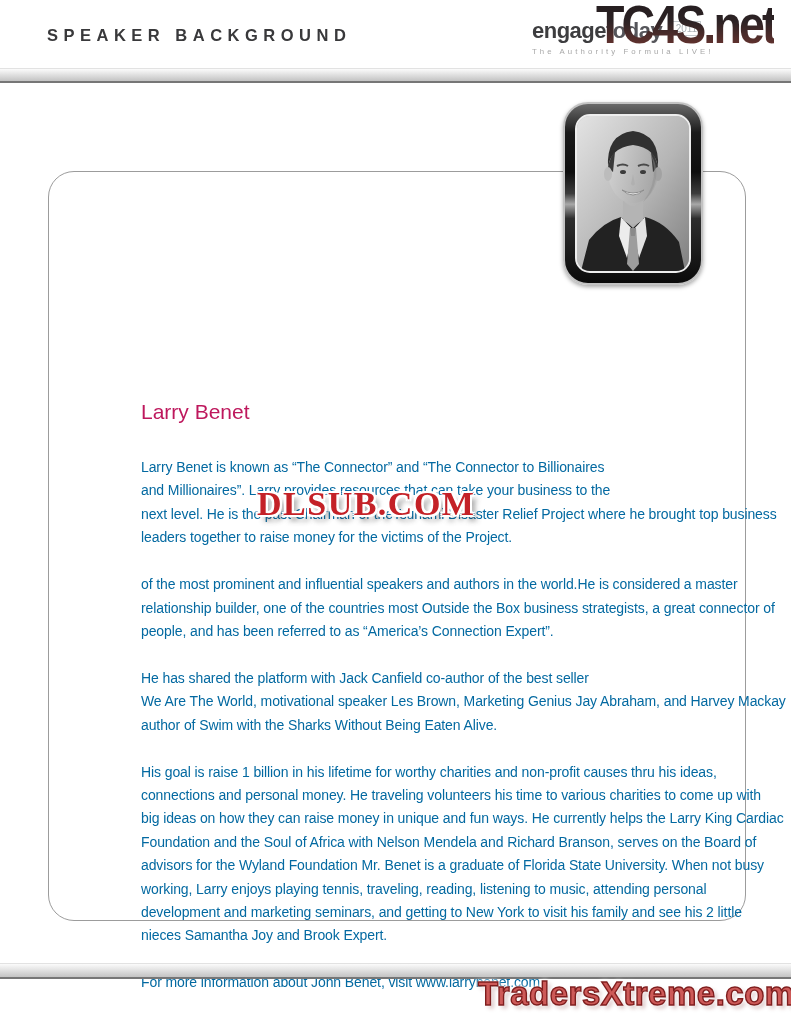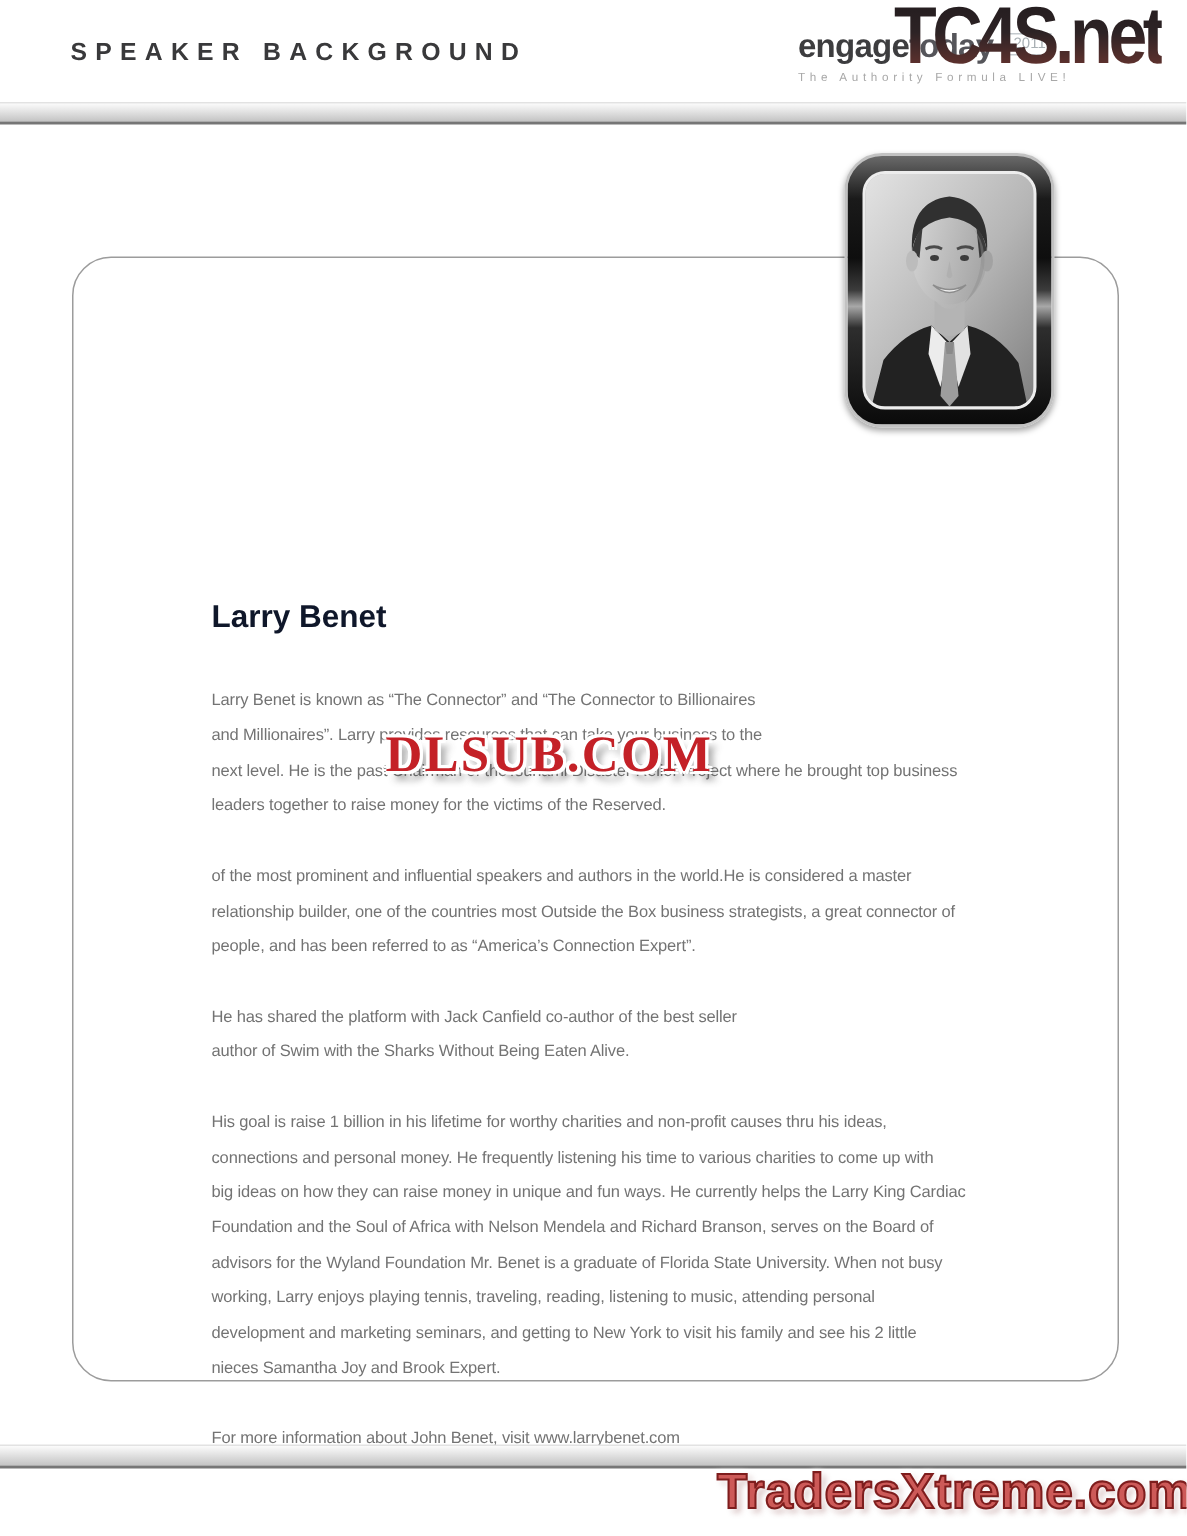--- a/index.html
+++ b/index.html
@@ -51,25 +51,25 @@
     color:#cd5a58;-webkit-text-stroke:1.4px #7e1d1d;
     text-shadow:0 0 2px #fff,0 0 4px #fff,0 0 6px #fff,3px 3px 4px rgba(110,25,25,0.35);
   }
   
   .content-box{
     position:absolute;left:48px;top:171px;width:696px;height:748px;
     border:1px solid #9c9c9c;border-radius:26px;background:#fff;
   }
   .text-area{position:absolute;left:92px;top:227px;width:620px;}
   .doc-heading{
-    font-size:21px;font-weight:bold;color:#0f172a;line-height:26px;margin:0 0 31px 0;
+    font-size:21px;font-weight:normal;color:#be185d;line-height:26px;margin:0 0 31px 0;
   }
   .para{margin:0 0 23.5px 0;}
   .line{
-    font-size:11px;color:#737373;line-height:23.4px;letter-spacing:-0.1px;white-space:nowrap;
+    font-size:14px;color:#0369a1;line-height:23.4px;letter-spacing:-0.1px;white-space:nowrap;
   }
   
   .photo-frame{
     position:absolute;left:563px;top:102px;width:140px;height:183px;
     border-radius:25px;border:2px solid #c2c2c2;box-sizing:border-box;
     background:linear-gradient(180deg,#6a6a6a 0%,#1a1a1a 16%,#0e0e0e 38%,#3c3c3c 50%,#a8a8a8 56%,#2e2e2e 64%,#0a0a0a 100%);
     box-shadow:0 2px 4px rgba(0,0,0,0.35);
   }
   .photo-inner{
     position:absolute;left:10px;top:10px;right:10px;bottom:10px;
@@ -99,34 +99,35 @@
 <div class="bar bar-top"></div>
 
 <div class="content-box">
   <div class="text-area">
     <h1 class="doc-heading">Larry Benet</h1>
     <div>
         <div class="para">
           <div class="line">Larry Benet is known as “The Connector” and “The Connector to Billionaires</div>
           <div class="line">and Millionaires”. Larry provides resources that can take your business to the</div>
           <div class="line">next level. He is the past Chairman of theTsunami Disaster Relief Project where he brought top business</div>
-          <div class="line">leaders together to raise money for the victims of the Reserved.</div>
+          <div class="line">leaders together to raise money for the victims of the Project.</div>
         </div>
         <div class="para">
           <div class="line">of the most prominent and influential speakers and authors in the world.He is considered a master</div>
           <div class="line">relationship builder, one of the countries most Outside the Box business strategists, a great connector of</div>
           <div class="line">people, and has been referred to as “America’s Connection Expert”.</div>
         </div>
         <div class="para">
           <div class="line">He has shared the platform with Jack Canfield co-author of the best seller</div>
+          <div class="line">We Are The World, motivational speaker Les Brown, Marketing Genius Jay Abraham, and Harvey Mackay</div>
           <div class="line">author of Swim with the Sharks Without Being Eaten Alive.</div>
         </div>
         <div class="para">
           <div class="line">His goal is raise 1 billion in his lifetime for worthy charities and non-profit causes thru his ideas,</div>
-          <div class="line">connections and personal money. He frequently listening his time to various charities to come up with</div>
+          <div class="line">connections and personal money. He traveling volunteers his time to various charities to come up with</div>
           <div class="line">big ideas on how they can raise money in unique and fun ways. He currently helps the Larry King Cardiac</div>
           <div class="line">Foundation and the Soul of Africa with Nelson Mendela and Richard Branson, serves on the Board of</div>
           <div class="line">advisors for the Wyland Foundation Mr. Benet is a graduate of Florida State University. When not busy</div>
           <div class="line">working, Larry enjoys playing tennis, traveling, reading, listening to music, attending personal</div>
           <div class="line">development and marketing seminars, and getting to New York to visit his family and see his 2 little</div>
           <div class="line">nieces Samantha Joy and Brook Expert.</div>
         </div>
         <div class="para">
           <div class="line">For more information about John Benet, visit www.larrybenet.com</div>
         </div>

